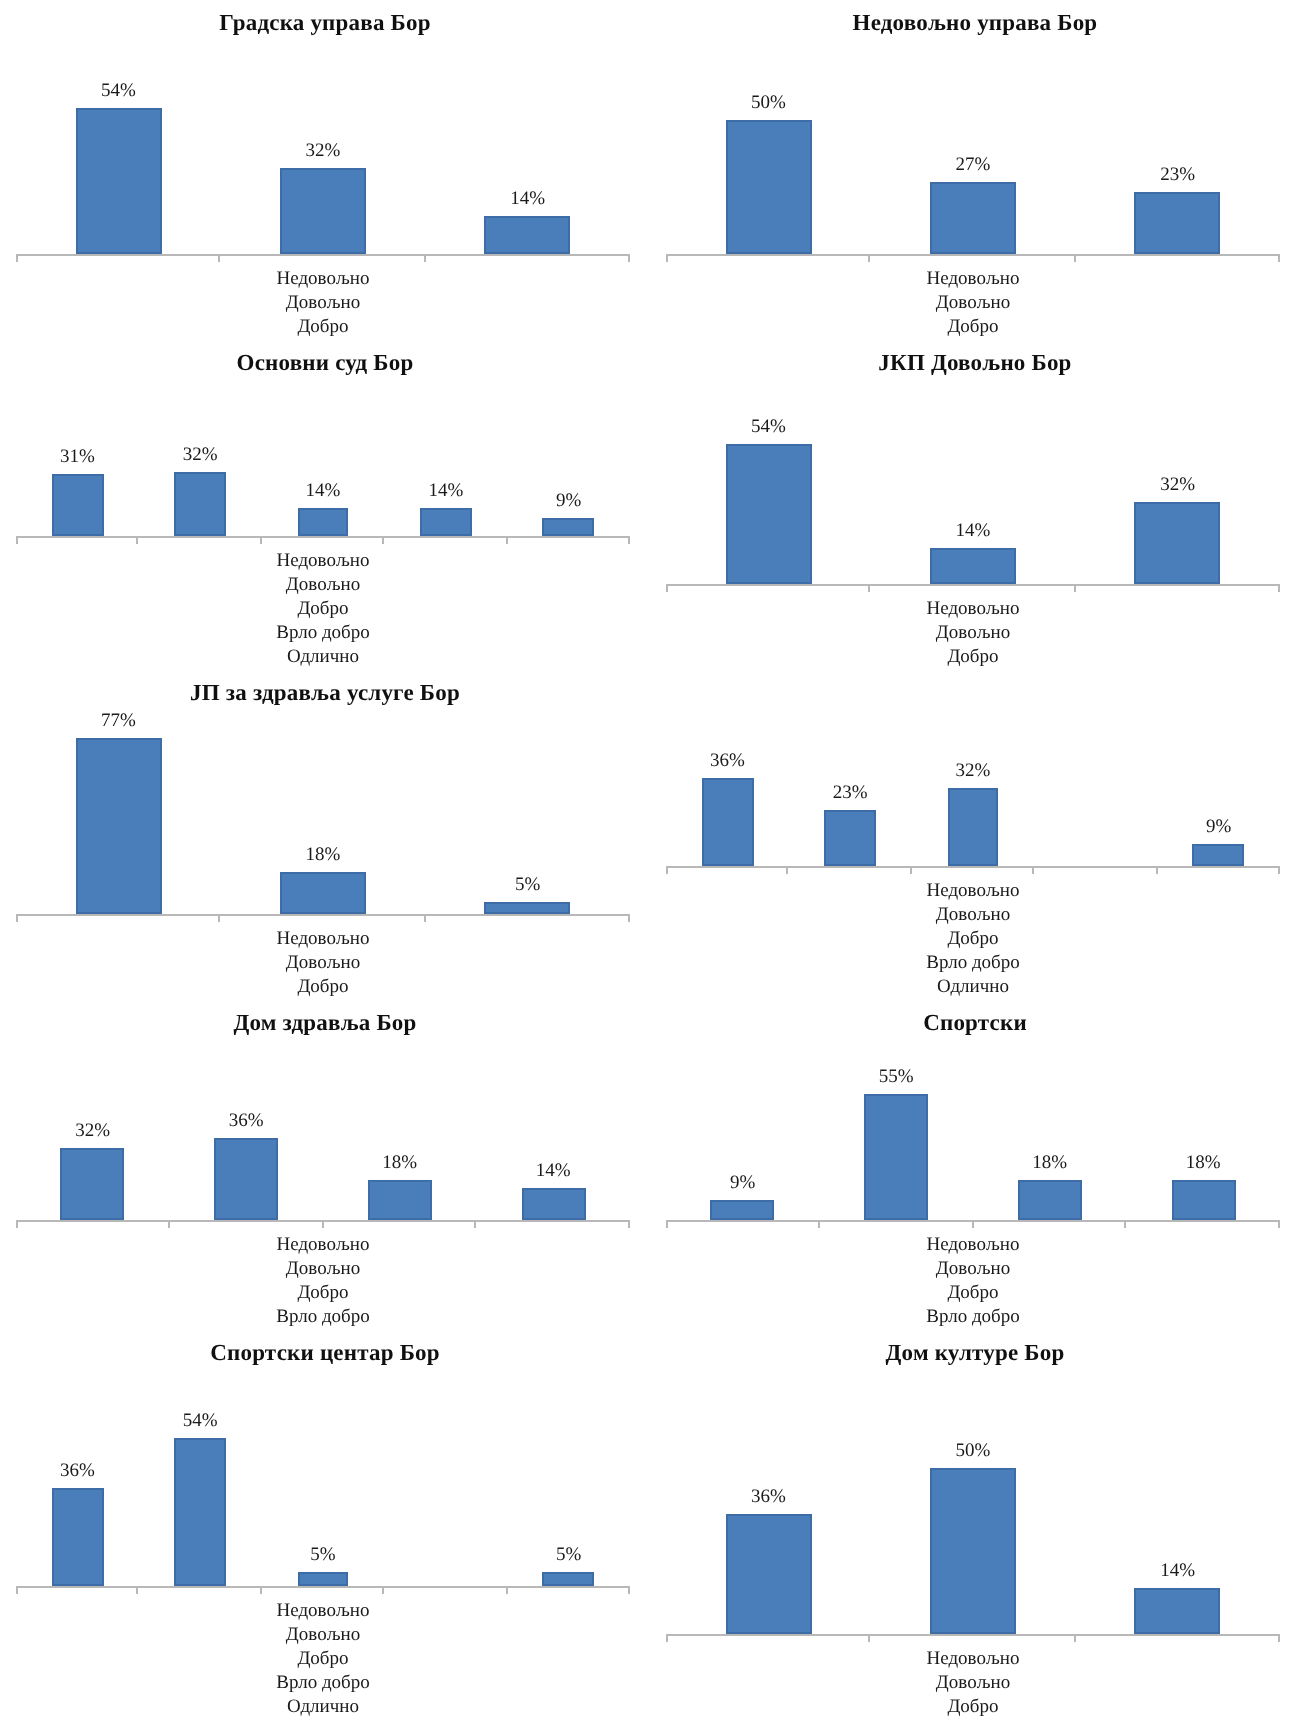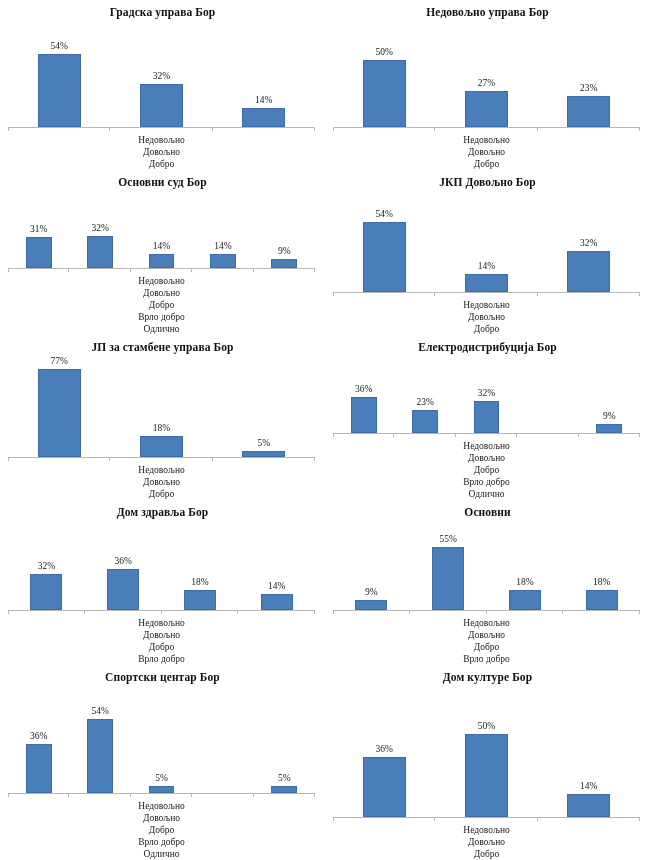--- a/index.html
+++ b/index.html
@@ -342,21 +342,21 @@
           </div>
         </div>
       </div>
       <div class="catlabels">
         <div class="catlabel">Недовољно</div>
         <div class="catlabel">Довољно</div>
         <div class="catlabel">Добро</div>
       </div>
     </div>
     <div class="chart">
-      <div class="chart-title">ЈП за стамбене управа Бор</div>
+      <div class="chart-title">ЈП за здравља услуге Бор</div>
       <div class="plot">
         <div class="bars">
           <div class="cat">
             <div class="bar-wrap">
               <div class="bar" style="height: 85.5556%;"></div>
               <div class="dlabel" style="bottom: calc(85.5556% + 2px);">77%</div>
             </div>
           </div>
           <div class="cat">
             <div class="bar-wrap">
@@ -386,21 +386,20 @@
           </div>
         </div>
       </div>
       <div class="catlabels">
         <div class="catlabel">Недовољно</div>
         <div class="catlabel">Довољно</div>
         <div class="catlabel">Добро</div>
       </div>
     </div>
     <div class="chart">
-      <div class="chart-title">Електродистрибуција Бор</div>
       <div class="plot">
         <div class="bars">
           <div class="cat">
             <div class="bar-wrap">
               <div class="bar" style="height: 45%;"></div>
               <div class="dlabel" style="bottom: calc(45% + 2px);">36%</div>
             </div>
           </div>
           <div class="cat">
             <div class="bar-wrap">
@@ -503,21 +502,21 @@
         </div>
       </div>
       <div class="catlabels">
         <div class="catlabel">Недовољно</div>
         <div class="catlabel">Довољно</div>
         <div class="catlabel">Добро</div>
         <div class="catlabel">Врло добро</div>
       </div>
     </div>
     <div class="chart">
-      <div class="chart-title">Основни</div>
+      <div class="chart-title">Спортски</div>
       <div class="plot">
         <div class="bars">
           <div class="cat">
             <div class="bar-wrap">
               <div class="bar" style="height: 11.25%;"></div>
               <div class="dlabel" style="bottom: calc(11.25% + 2px);">9%</div>
             </div>
           </div>
           <div class="cat">
             <div class="bar-wrap">

